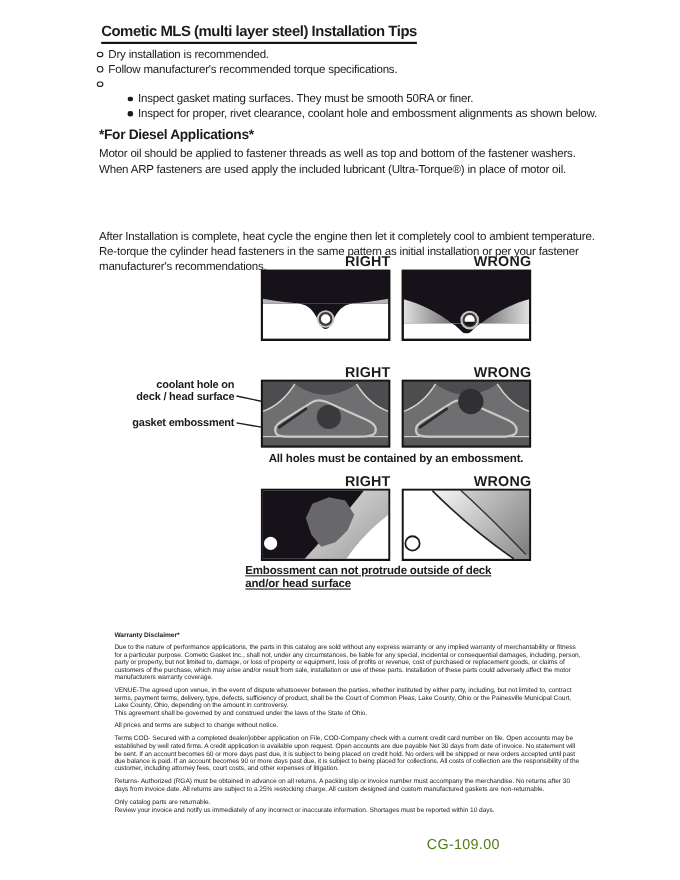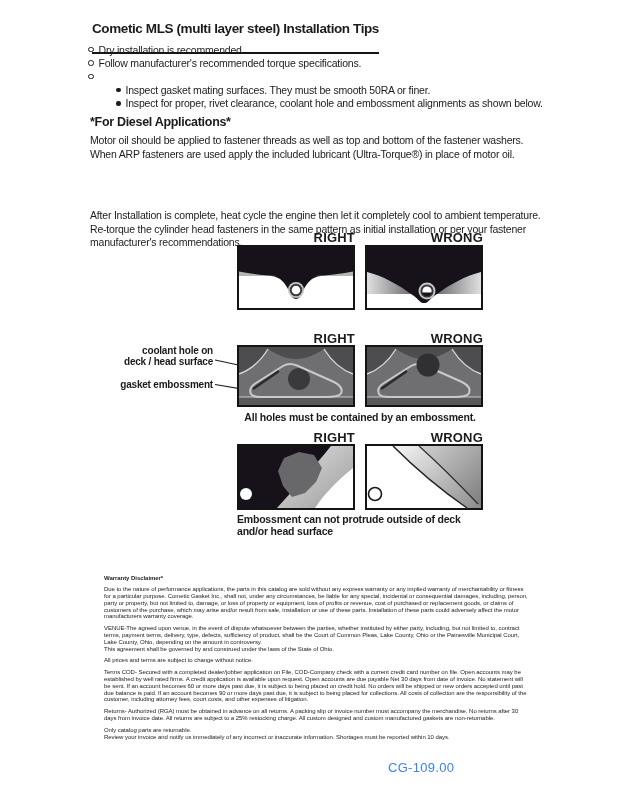--- a/index.html
+++ b/index.html
@@ -3,21 +3,21 @@
 <meta charset="utf-8">
 <style>
   html,body { margin:0; padding:0; background:#ffffff; }
   .page {
     position:relative; width:618px; height:800px; background:#ffffff;
     font-family:"Liberation Sans", sans-serif; color:#1b1b1b; overflow:hidden;
   }
   .title {
     position:absolute; left:92px; top:21px;
     font-size:13.5px; font-weight:bold; letter-spacing:-0.4px;
-    border-bottom:2.5px solid #141414; padding-bottom:16px; white-space:nowrap;
+    border-bottom:2.5px solid #141414; padding-bottom:2px; white-space:nowrap;
   }
   .bullets { position:absolute; left:88px; top:43px; font-size:10.5px; letter-spacing:-0.2px; }
   .bullet { display:flex; align-items:center; height:13.4px; white-space:nowrap; }
   .bullet.lvl2 { margin-left:28px; }
   .marker { display:inline-block; width:4.5px; height:4.5px; border-radius:50%; margin-right:5px; flex:0 0 auto; }
   .marker.open { border:1px solid #1b1b1b; width:3.5px; height:3.5px; }
   .marker.filled { background:#1b1b1b; }
   .diesel-heading { position:absolute; left:90px; top:115px; font-size:12.5px; font-weight:bold; letter-spacing:-0.3px; }
   .para { position:absolute; left:90px; width:452px; font-size:10.5px; line-height:13.5px; letter-spacing:-0.2px; }
   .p1 { top:134px; }
@@ -26,21 +26,21 @@
   .dlabel { position:absolute; width:118px; text-align:right; font-size:13px; font-weight:bold; letter-spacing:0.2px; }
   .dbox { position:absolute; }
   .dbox svg { display:block; }
   .dcap { position:absolute; font-size:10.5px; font-weight:bold; letter-spacing:-0.2px; line-height:12px; }
   .ann { position:absolute; width:118px; text-align:right; font-size:10px; font-weight:bold; letter-spacing:-0.2px; line-height:11px; }
   .leader-overlay { position:absolute; left:0; top:0; pointer-events:none; }
   .disc { position:absolute; left:104px; top:575px; width:426px; font-size:6px; line-height:6.8px; letter-spacing:-0.05px; color:#232323; }
   .disc p { margin:0; }
   .disc .hd { font-weight:bold; margin-bottom:4.5px; }
   .disc .g { margin-bottom:5px; }
-  .pagenum { position:absolute; left:388px; top:760px; font-size:13px; letter-spacing:0.3px; color:#3b82f6; }
+  .pagenum { position:absolute; left:388px; top:760px; font-size:13px; letter-spacing:0.3px; color:#4d7c0f; }
 </style>
 </head>
 <body>
 
 <div class="page">
 
   <div class="title">Cometic MLS (multi layer steel) Installation Tips</div>
 
   <div class="bullets">
     <div class="bullet lvl1">
@@ -193,21 +193,21 @@
       <rect width="118" height="66" fill="#ffffff"></rect>
       <path d="M28,2 C50,24 76,46 102,64 L116,64 L116,2 Z" fill="url(#r3g2)"></path>
       <path d="M54,2 C74,20 94,40 113,60 L116,62 L116,2 Z" fill="url(#r3g3)"></path>
       <path d="M28,2 C50,24 76,46 102,64" stroke="#222222" stroke-width="1.5" fill="none"></path>
       <path d="M54,2 C74,20 94,40 113,60" stroke="#2e2e2e" stroke-width="1.2" fill="none"></path>
       <circle cx="10" cy="50" r="6.5" fill="#ffffff" stroke="#1a1a1a" stroke-width="1.6"></circle>
       <rect x="1" y="1" width="116" height="64" fill="none" stroke="#141414" stroke-width="2"></rect>
     </svg>
   </div>
 
-  <div class="dcap" style="left:237px; top:513px; width:252px;">Embossment can not protrude outside of deck and/or head surface</div>
+  <div class="dcap" style="left:223px; top:513px; width:252px;text-decoration:underline;">Embossment can not protrude outside of deck and/or head surface</div>
 
   <div class="disc">
     <div class="hd">Warranty Disclaimer*</div>
     <p class="g">Due to the nature of performance applications, the parts in this catalog are sold without any express warranty or any implied warranty of merchantability or fitness for a particular purpose.  Cometic Gasket Inc., shall not, under any circumstances, be liable for any special, incidental or consequential damages, including, person, party or property, but not limited to, damage, or loss of property or equipment, loss of profits or revenue, cost of purchased or replacement goods, or claims of customers of the purchase, which may arise and/or result from sale, installation or use of these parts.  Installation of these parts could adversely affect the motor manufacturers warranty coverage.</p>
     <p>VENUE-The agreed upon venue, in the event of dispute whatsoever between the parties, whether instituted by either party, including, but not limited to, contract terms, payment terms, delivery, type, defects, sufficiency of product, shall be the Court of Common Pleas, Lake County, Ohio or the Painesville Municipal Court, Lake County, Ohio, depending on the amount in controversy.</p>
     <p class="g">This agreement shall be governed by and construed under the laws of the State of Ohio.</p>
     <p class="g">All prices and terms are subject to change without notice.</p>
     <p class="g">Terms COD- Secured with a completed dealer/jobber application on File, COD-Company check with a current credit card number on file.  Open accounts may be established by well rated firms.  A credit application is available upon request.  Open accounts are due payable Net 30 days from date of invoice.  No statement will be sent.  If an account becomes 60 or more days past due, it is subject to being placed on credit hold.  No orders will be shipped or new orders accepted until past due balance is paid.  If an account becomes 90 or more days past due, it is subject to being placed for collections.  All costs of collection are the responsibility of the customer, including attorney fees, court costs, and other expenses of litigation.</p>
     <p class="g">Returns- Authorized (RGA) must be obtained in advance on all returns.  A packing slip or invoice number must accompany the merchandise.  No returns after 30 days from invoice date.  All returns are subject to a 25% restocking charge.  All custom designed and custom manufactured gaskets are non-returnable.</p>
     <p>Only catalog parts are returnable.</p>

